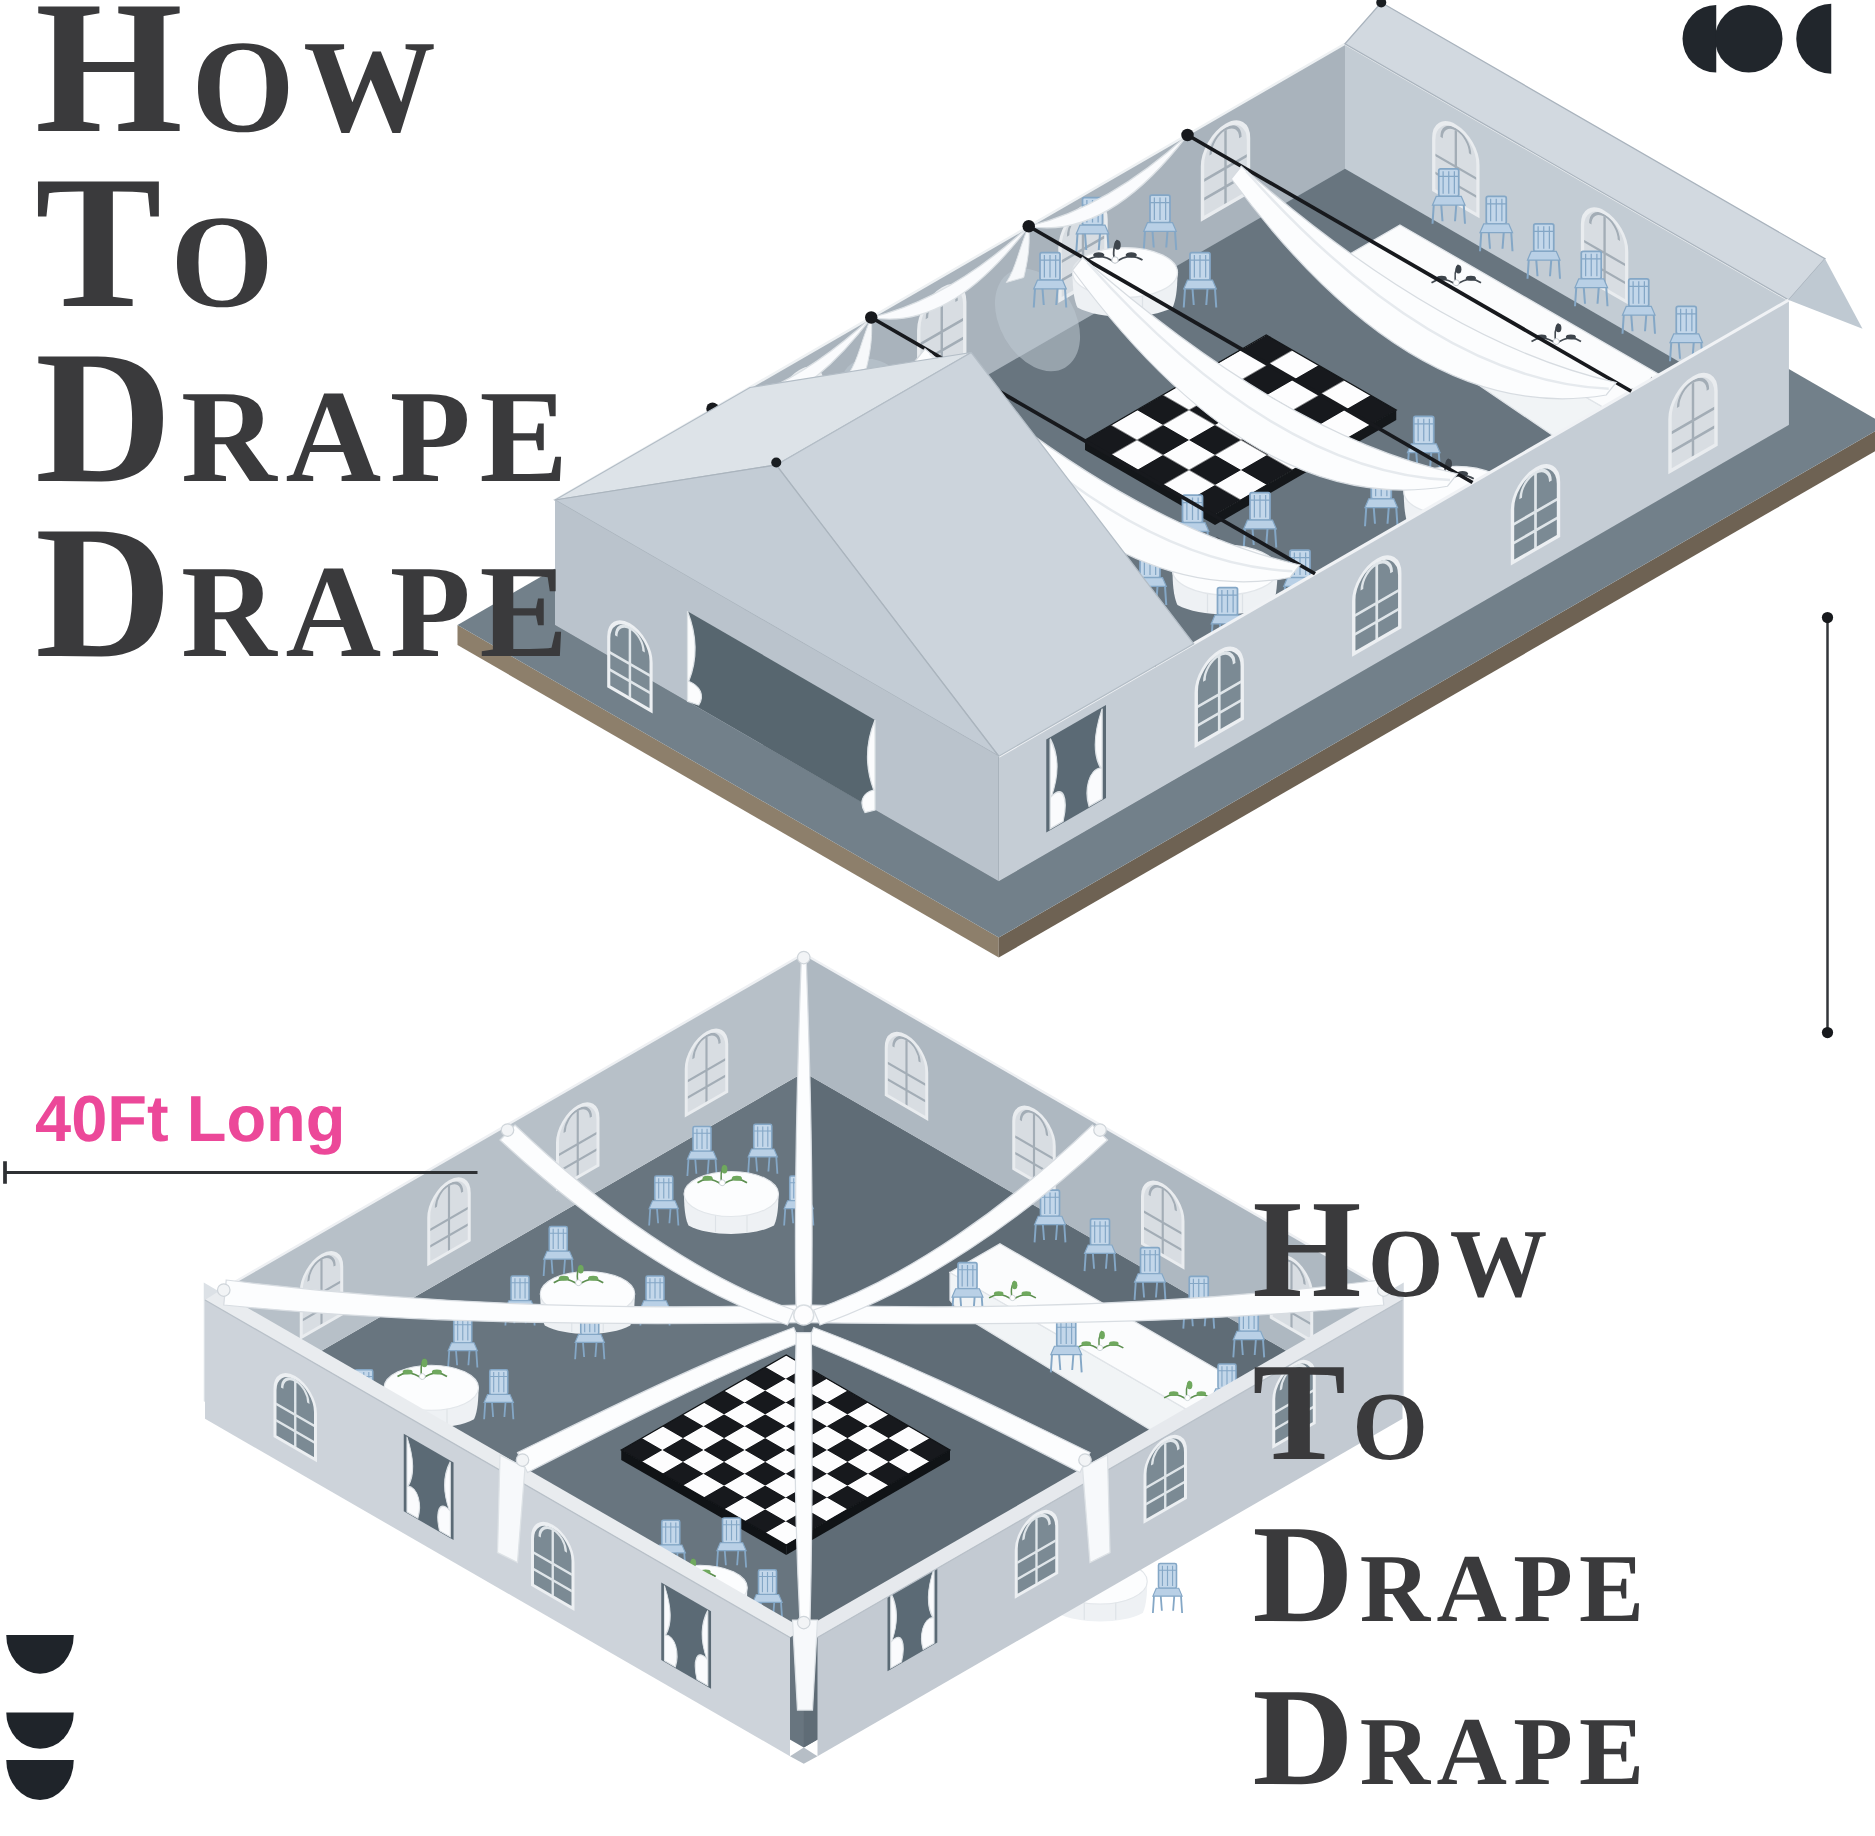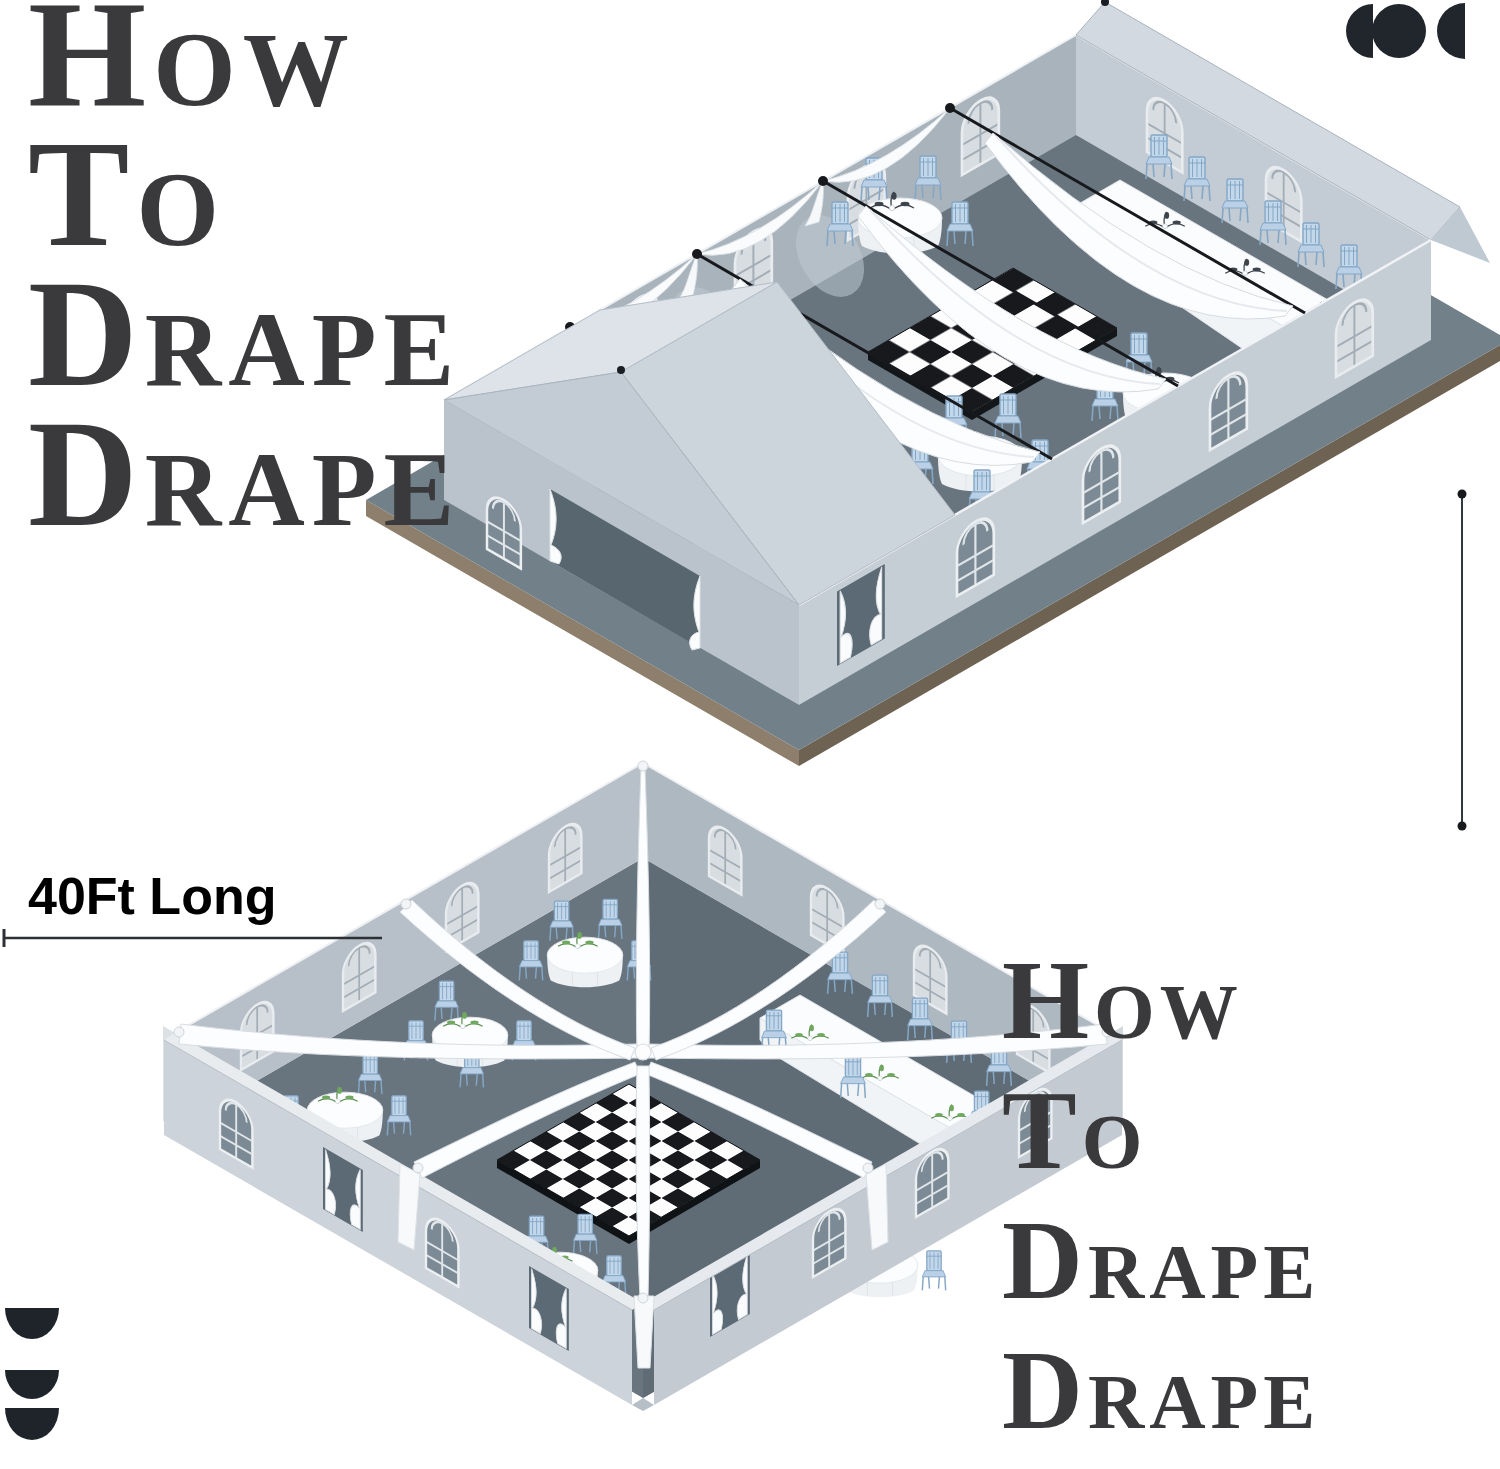--- a/index.html
+++ b/index.html
@@ -3,21 +3,21 @@
 <meta charset="utf-8">
 <style>
   html,body{margin:0;padding:0;background:#ffffff;}
   .canvas{position:relative;width:1500px;height:1469px;background:#ffffff;overflow:hidden;
           font-family:"Liberation Serif",serif;text-decoration:underline;}
   .canvas svg{position:absolute;left:0;top:0;}
   .headline{position:absolute;color:#3a3a3c;font-variant:small-caps;font-weight:700;z-index:5;}
   .headline .tl{white-space:nowrap;}
   .headline-top{left:28px;top:-16px;font-size:152px;line-height:140px;letter-spacing:7px;}
   .headline-bottom{left:1002px;top:935px;font-size:112px;line-height:130px;letter-spacing:5px;}
-  .measure-label{position:absolute;left:28px;top:866px;color:#000000;z-index:6;
+  .measure-label{position:absolute;left:28px;top:866px;color:#ec4899;z-index:6;
                  font-family:"Liberation Sans",sans-serif;font-weight:700;font-size:52px;}
 </style>
 </head>
 <body>
 
 <div class="canvas">
 
 <svg width="1500" height="1469" viewBox="0 0 1500 1469">
   <defs>
 

